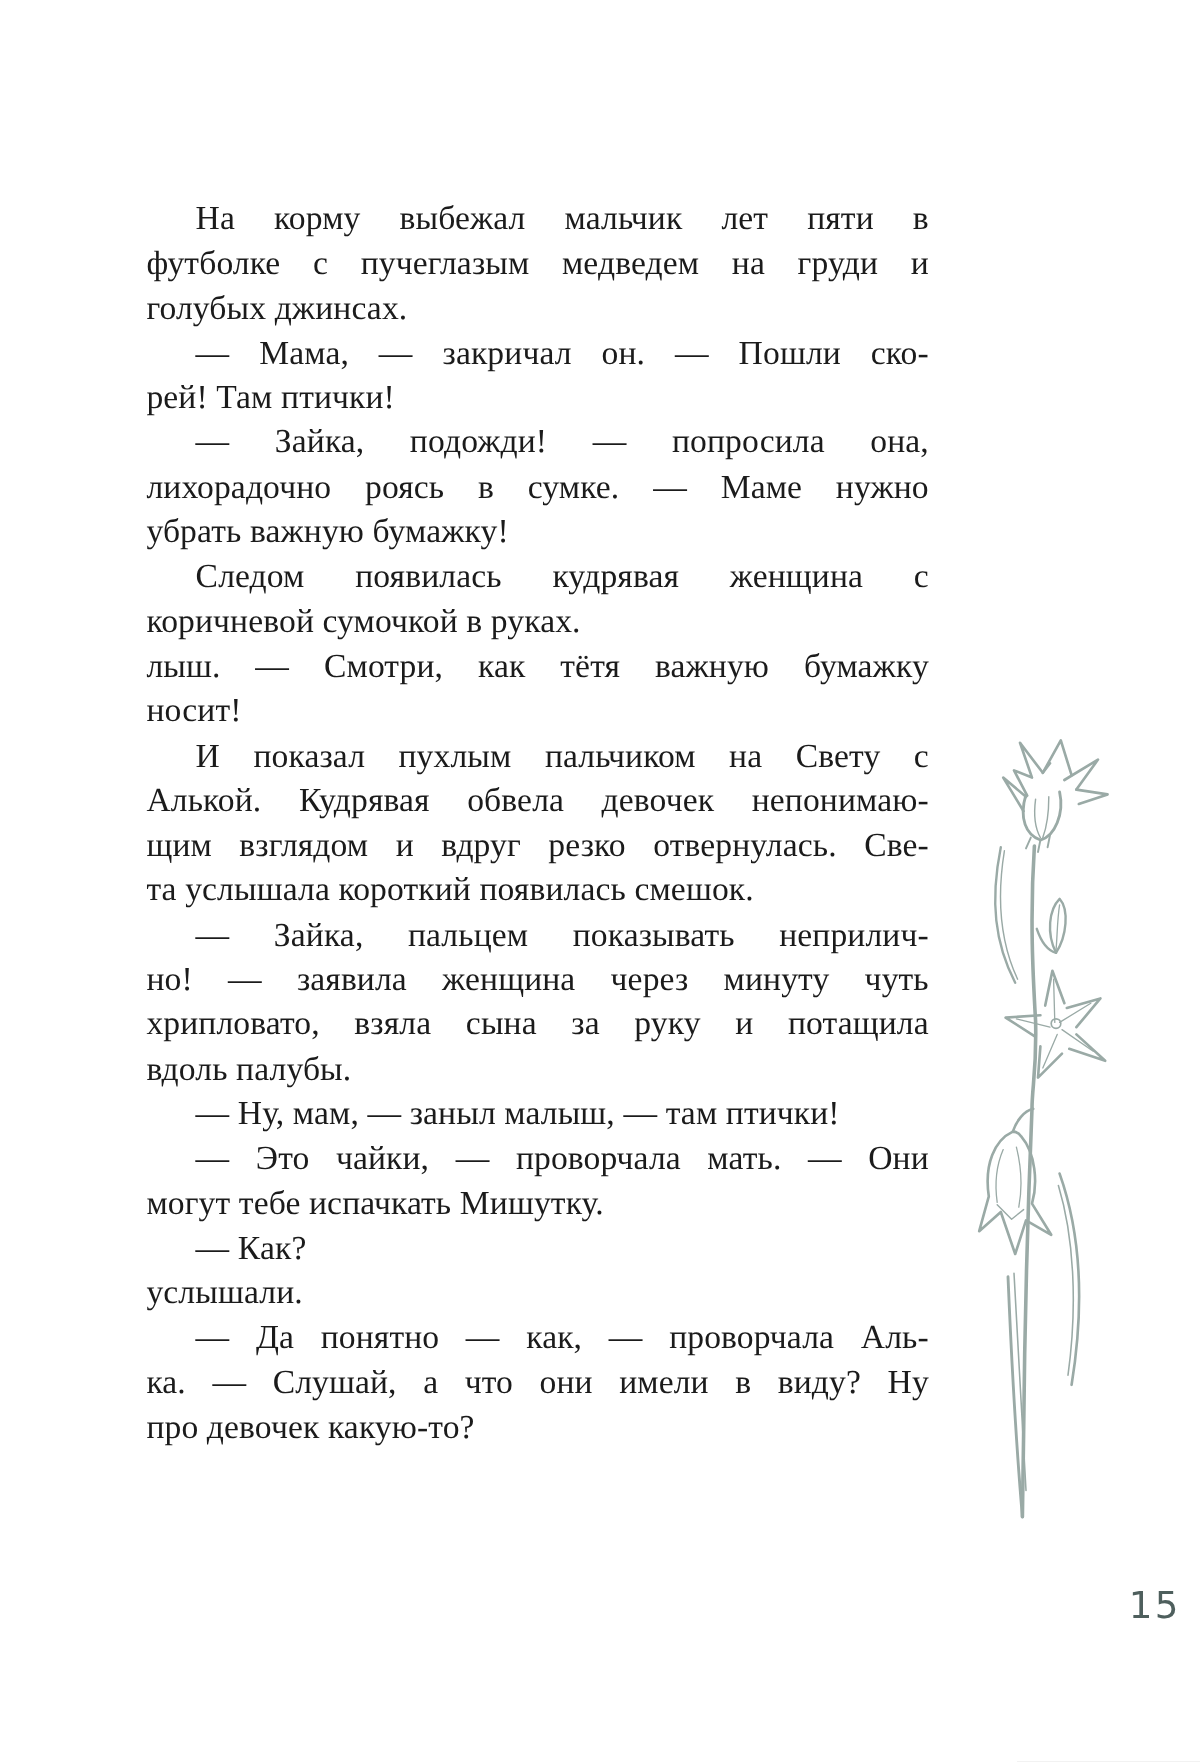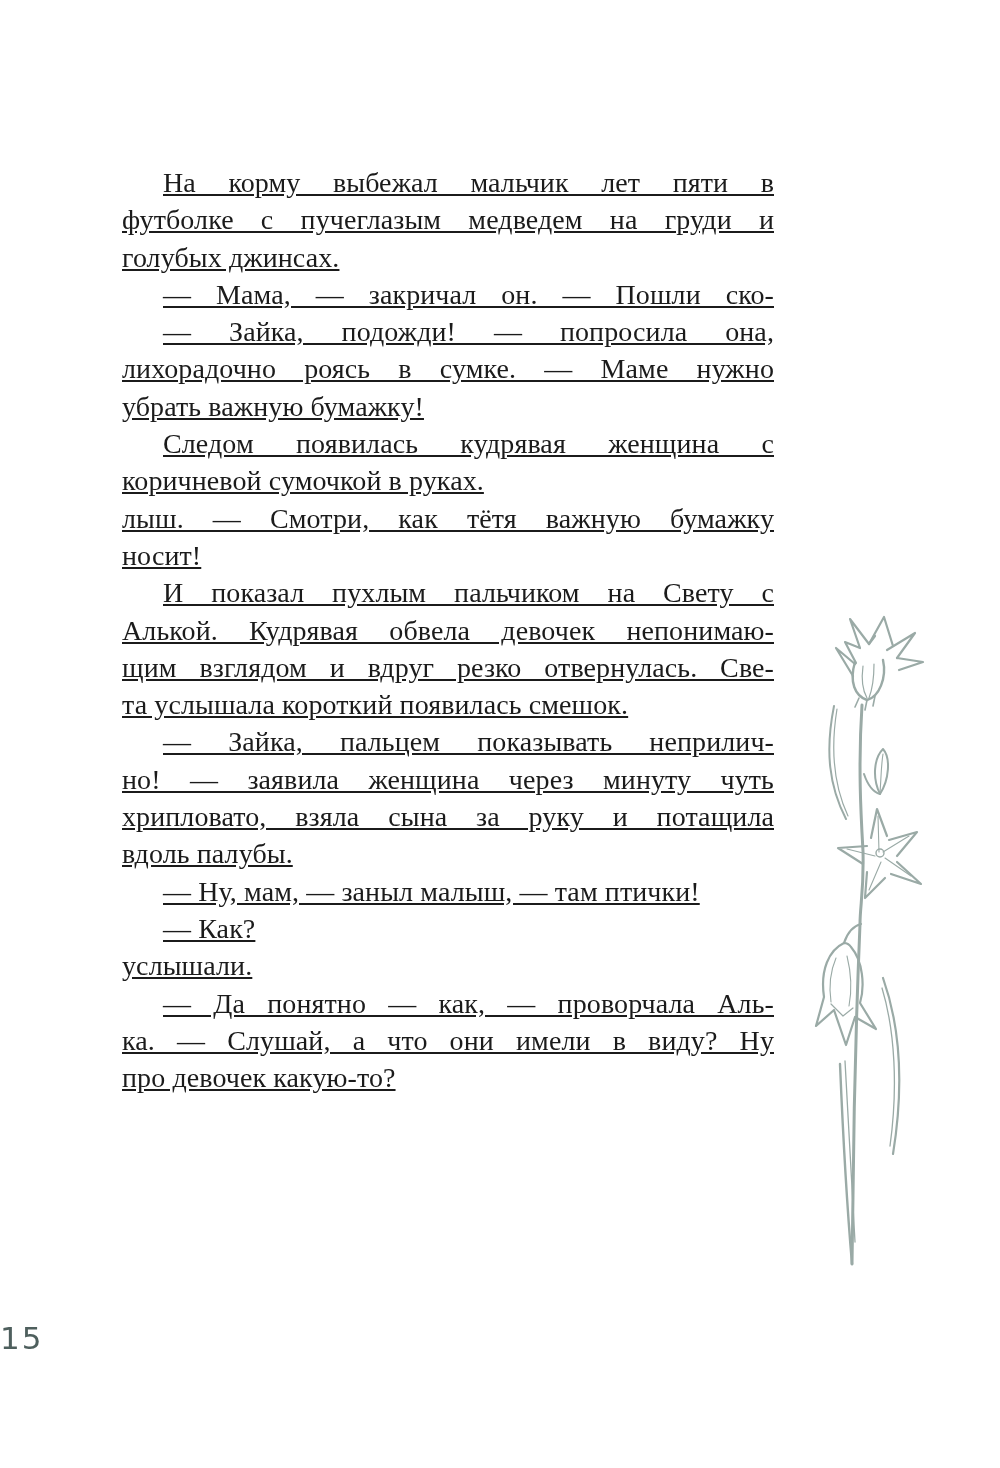--- a/index.html
+++ b/index.html
@@ -11,38 +11,38 @@
     font-family:"Liberation Serif","DejaVu Serif",serif;
   }
   .text-block{
     position:absolute;
     left:122px;top:164px;width:652px;
     font-size:28px;
     line-height:37.3px;
     color:#1b1b1b;
     letter-spacing:0.1px;
   }
-  .para{margin:0;padding:0;text-decoration:underline;}
+  .para{margin:0;padding:0;}
   .line{display:block;white-space:nowrap;}
   .line.just{
     white-space:normal;
     text-align:justify;
     text-align-last:justify;
   }
   .line.ind{padding-left:41px;}
   .line.just.ind{padding-left:0;text-indent:41px;}
   .illustration{
     position:absolute;
     left:803px;top:606px;
     width:145px;height:665px;
   }
   .page-number{
     position:absolute;
     left:0;right:16px;top:1320px;
-    text-align:left;
+    text-align:right;
     font-family:"DejaVu Sans","Liberation Sans",sans-serif;
     font-size:31px;
     letter-spacing:2px;
     color:#4e5f5d;
   }
 </style>
 </head>
 <body>
 
 <div class="page">
@@ -50,20 +50,21 @@
   <div class="text-block">
 
     <p class="para">
       <span class="line just ind">На корму выбежал мальчик лет пяти в</span>
       <span class="line just">футболке с пучеглазым медведем на груди и</span>
       <span class="line">голубых джинсах.</span>
     </p>
 
     <p class="para">
       <span class="line just ind">— Мама, — закричал он. — Пошли ско-</span>
+      <span class="line">рей! Там птички!</span>
     </p>
 
     <p class="para">
       <span class="line just ind">— Зайка, подожди! — попросила она,</span>
       <span class="line just">лихорадочно роясь в сумке. — Маме нужно</span>
       <span class="line">убрать важную бумажку!</span>
     </p>
 
     <p class="para">
       <span class="line just ind">Следом появилась кудрявая женщина с</span>
@@ -86,20 +87,24 @@
       <span class="line just ind">— Зайка, пальцем показывать неприлич-</span>
       <span class="line just">но! — заявила женщина через минуту чуть</span>
       <span class="line just">хрипловато, взяла сына за руку и потащила</span>
       <span class="line">вдоль палубы.</span>
     </p>
 
     <p class="para">
       <span class="line ind">— Ну, мам, — заныл малыш, — там птички!</span>
     </p>
 
+    <p class="para">
+      <span class="line just ind">— Это чайки, — проворчала мать. — Они</span>
+      <span class="line">могут тебе испачкать Мишутку.</span>
+    </p>
 
     <p class="para">
       <span class="line ind">— Как?</span>
     </p>
 
     <p class="para">
       <span class="line">услышали.</span>
     </p>
 
     <p class="para">

